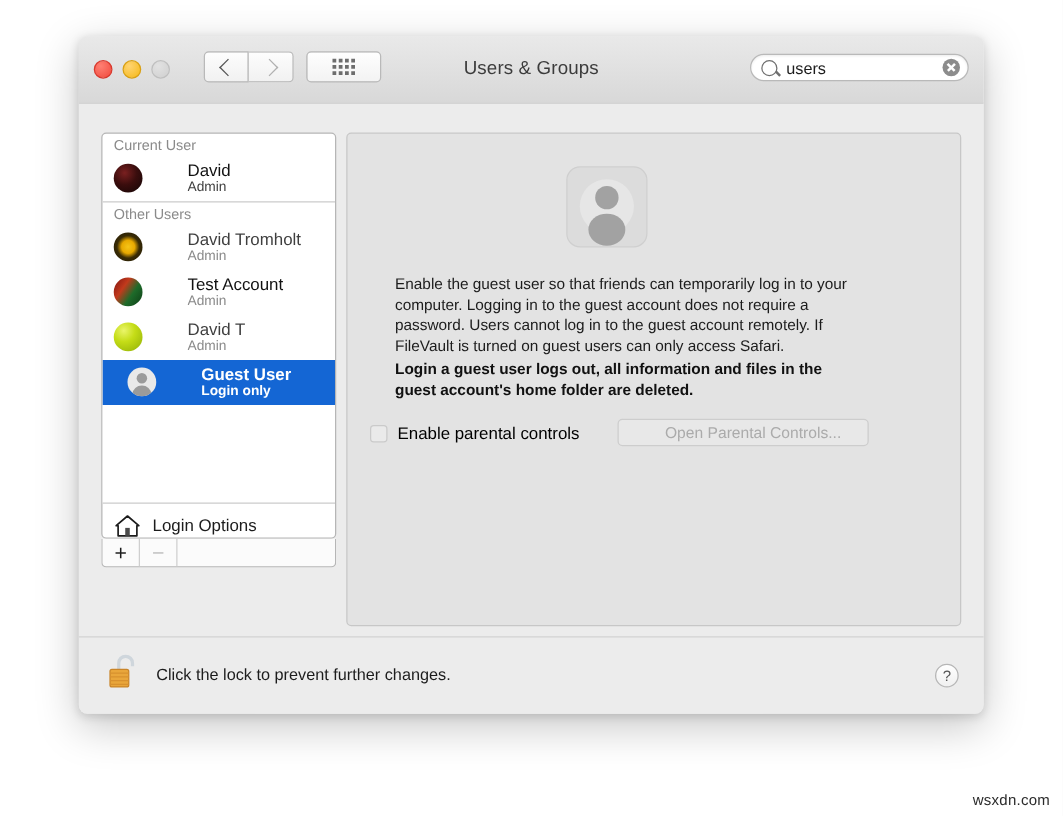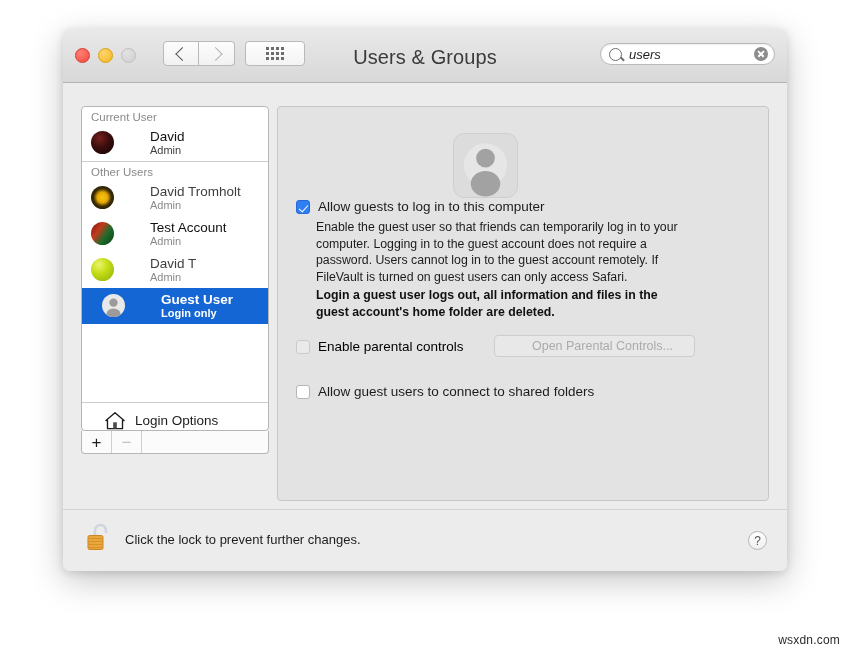--- a/index.html
+++ b/index.html
@@ -106,21 +106,21 @@
     grid-template-columns: repeat(4, 3px);
     grid-template-rows: repeat(3, 3px);
     gap: 2px;
   }
   .dots i { display: block; width: 3px; height: 3px; background: #6d6d6d; }
 
   .wintitle {
     position: absolute;
     left: 0; right: 0; top: 17px;
     text-align: center;
-    font-size: 20px;
+    font-size: 15px;
     color: #3b3b3b;
     letter-spacing: 0.1px;
   }
 
   .searchbox {
     position: absolute;
     right: 12px;
     top: 14px;
     width: 175px;
     height: 22px;
@@ -146,21 +146,20 @@
     width: 5px; height: 1.6px;
     background: #6f6f6f;
     right: -4px; bottom: 0px;
     transform: rotate(45deg);
   }
   .searchval {
     margin-left: 7px;
     font-size: 13px;
     color: #1d1d1d;
     flex: 1;
-    font-style: italic;
   }
   .clearbtn {
     width: 14px; height: 14px;
     border-radius: 50%;
     background: #8c8c8c;
     margin-right: 6px;
     position: relative;
     flex: none;
   }
   .clearbtn::before, .clearbtn::after {
@@ -221,21 +220,21 @@
   .urole { font-size: 11px; color: #8a8a8a; white-space: nowrap; }
   .urow.selected .uname { color: #ffffff; font-weight: bold; }
   .urow.selected .urole { color: #ffffff; font-weight: bold; }
 
   .spacer-fill { background: #ffffff; }
 
   .login-options {
     display: flex;
     align-items: center;
     height: 35px;
-    padding-left: 22px;
+    padding-left: 9px;
     border-top: 1px solid #cccccc;
   }
   .house { width: 22px; height: 19px; margin-right: 9px; flex: none; }
   .login-label { font-size: 13.5px; color: #1c1c1c; }
 
   .pmbar {
     position: absolute;
     left: 18px;
     width: 188px;
     height: 23px;
@@ -538,39 +537,31 @@
       <div class="mainpanel">
 
         <div class="avatar-big">
           <svg width="64" height="64" viewBox="0 0 64 64">
             <circle cx="32" cy="32" r="22" fill="#e6e6e6"></circle>
             <circle cx="32" cy="25" r="9.5" fill="#a2a2a2"></circle>
             <ellipse cx="32" cy="51" rx="15" ry="13" fill="#a2a2a2"></ellipse>
           </svg>
         </div>
 
-        <div class="rowcheck" style="left:18px; top:92px;">
-          <span class="cbox on"></span>
-          <span class="cb-label">Allow guests to log in to this computer</span>
-        </div>
 
         <div class="desc" style="top:112px;">Enable the guest user so that friends can temporarily log in to your computer. Logging in to the guest account does not require a password. Users cannot log in to the guest account remotely. If FileVault is turned on guest users can only access Safari.</div>
 
         <div class="desc-bold" style="top:180px;">Login a guest user logs out, all information and files in the guest account's home folder are deleted.</div>
 
         <div class="rowcheck" style="left:18px; top:232px; width:420px;">
           <span class="cbox off dim"></span>
           <span class="cb-label dim">Enable parental controls</span>
           <span class="pcbtn">Open Parental Controls...</span>
         </div>
 
-        <div class="rowcheck" style="left:18px; top:277px;">
-          <span class="cbox off"></span>
-          <span class="cb-label">Allow guest users to connect to shared folders</span>
-        </div>
       </div>
 
       <div class="footer">
         <div class="lockwrap">
           <svg width="30" height="34" viewBox="0 0 30 34">
             <path d="M10 14 L10 8.5 A5.5 5.5 0 0 1 21 8.5 L21 11" fill="none" stroke="#cfd6dc" stroke-width="2.6"></path>
             <rect x="3" y="13.5" width="15" height="14" rx="1.6" fill="#e9a63b" stroke="#c9852a" stroke-width="1"></rect>
             <rect x="3" y="16" width="15" height="1" fill="#d8912f"></rect>
             <rect x="3" y="19" width="15" height="1" fill="#d8912f"></rect>
             <rect x="3" y="22" width="15" height="1" fill="#d8912f"></rect>

